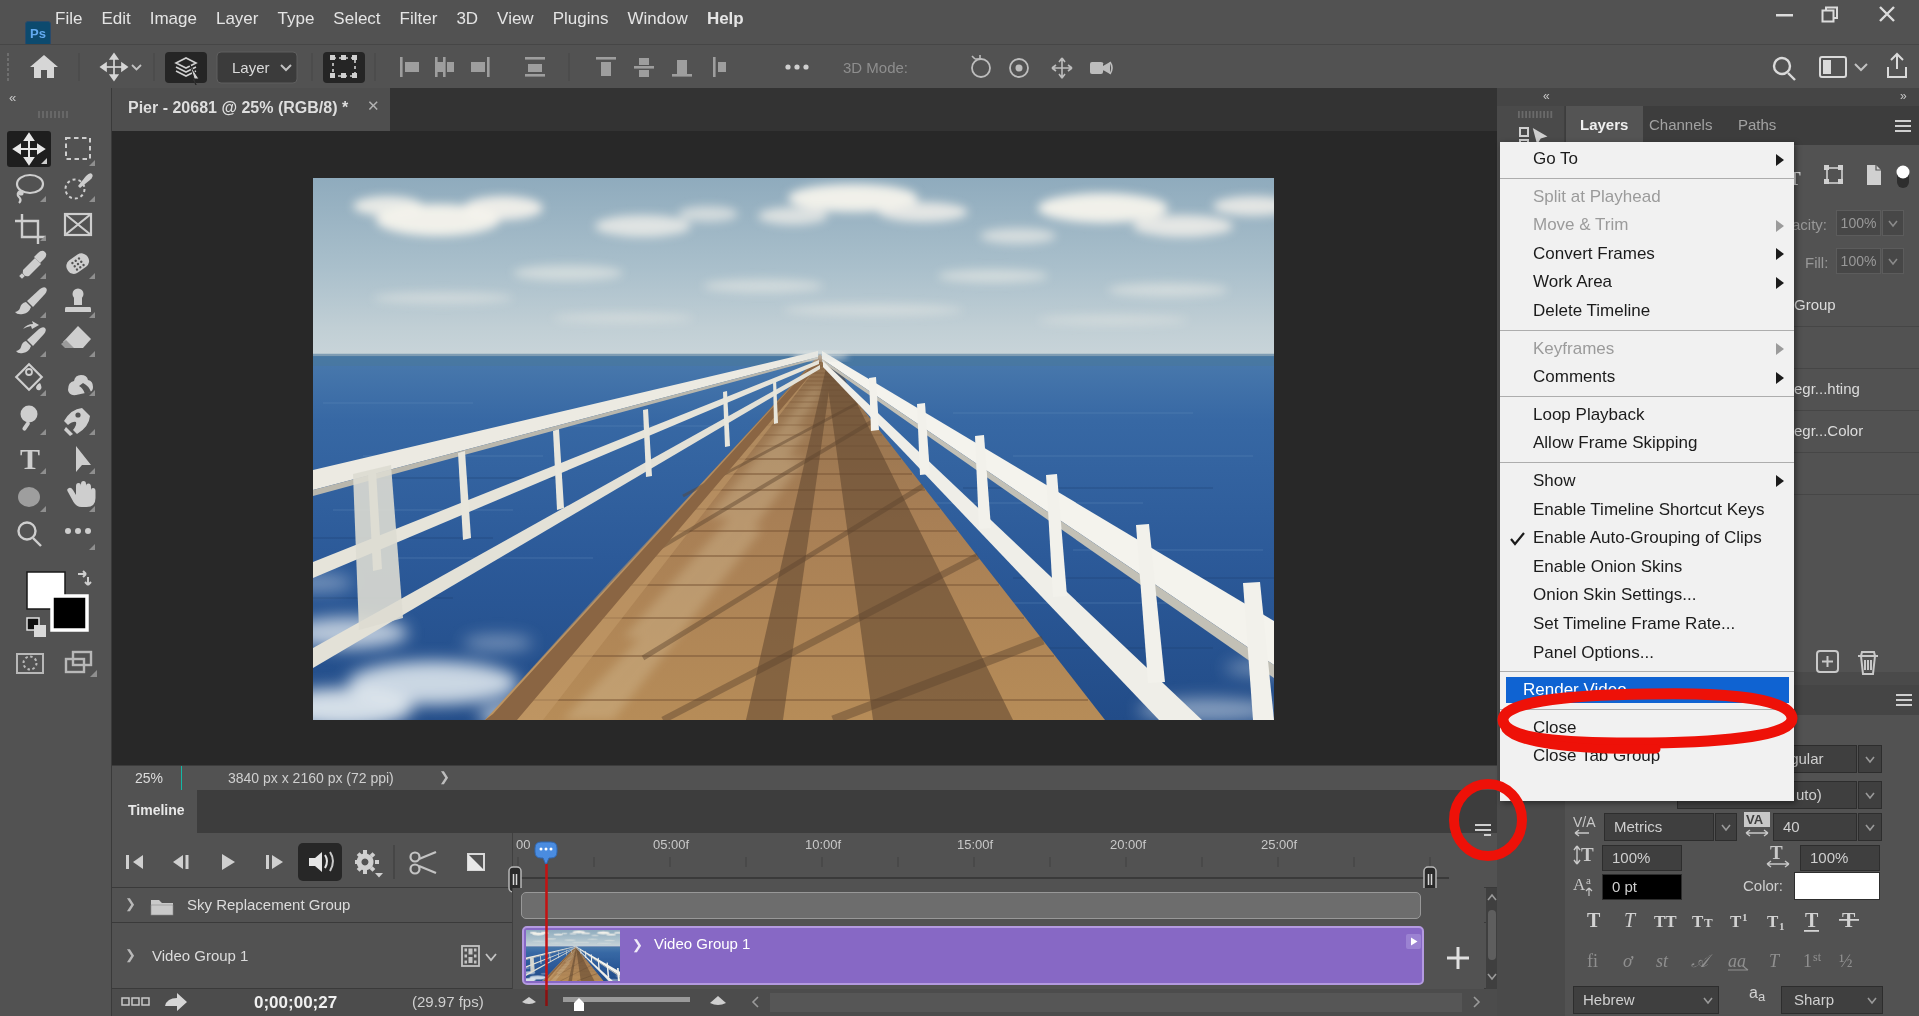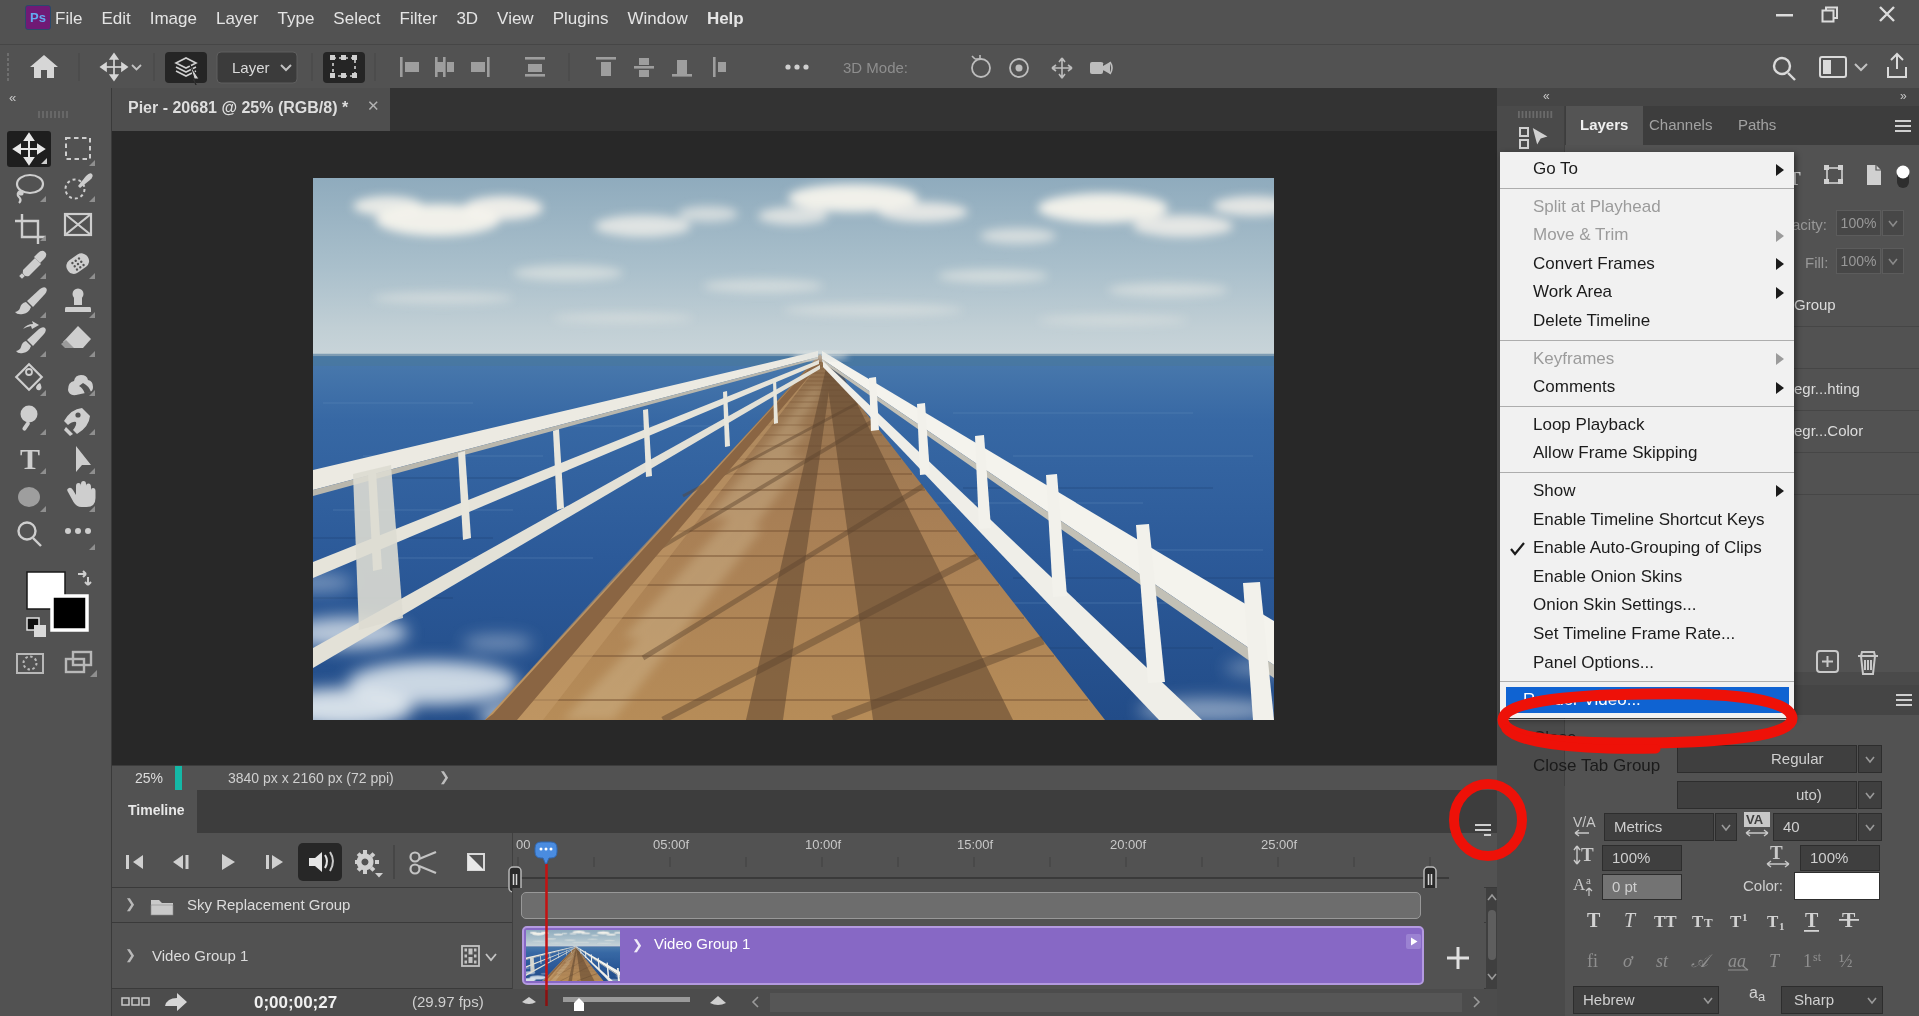--- a/index.html
+++ b/index.html
@@ -7,21 +7,21 @@
     font-family:"Liberation Sans", sans-serif; }
   .abs { position:absolute; }
   #stage { position:relative; width:1919px; height:1016px; }
   .txt { color:#e4e4e4; }
 </style>
 </head>
 <body>
 <div id="stage">
 
   <div class="abs" id="menubar" style="left:0;top:0;width:1919px;height:44px;background:#525252;">
-    <div class="abs" style="left:25px;top:5px;width:26px;height:25px;background:#701a75;border:1px solid #2a4a6a;border-radius:3px;color:#63aaf0;font-size:13px;font-weight:bold;text-align:center;line-height:23px;">Ps</div>
+    <div class="abs" style="left:25px;top:21px;width:26px;height:25px;background:#0c4a6e;border:1px solid #2a4a6a;border-radius:3px;color:#63aaf0;font-size:13px;font-weight:bold;text-align:center;line-height:23px;">Ps</div>
     <div class="abs txt" style="left:45.5px;top:-3px;height:44px;display:flex;align-items:center;font-size:17px;">
       <span style="padding:0 9.5px;">File</span>
         <span style="padding:0 9.5px;">Edit</span>
         <span style="padding:0 9.5px;">Image</span>
         <span style="padding:0 9.5px;">Layer</span>
         <span style="padding:0 9.5px;">Type</span>
         <span style="padding:0 9.5px;">Select</span>
         <span style="padding:0 9.5px;">Filter</span>
         <span style="padding:0 9.5px;">3D</span>
         <span style="padding:0 9.5px;">View</span>
@@ -513,21 +513,21 @@
             <polygon points="930,405 947,404 961,542 940,542"></polygon>
           </g>
         </g>
 
         <ellipse cx="508" cy="178" rx="28" ry="5" fill="#dfe3e2" opacity=".6" filter="url(#blur3)"></ellipse>
       </g>
     </svg>
   </div>
 
   <div class="abs" id="statusbar" style="left:112px;top:765px;width:1385px;height:25px;background:#525252;border-top:1px solid #3c3c3c;">
-    <div class="abs" style="left:0;top:0;width:70px;height:25px;border-right:7px solid #14b8a6;">
+    <div class="abs" style="left:0;top:0;width:70px;height:25px;border-right:1px solid #14b8a6;">
       <span class="abs" style="left:23px;top:4px;font-size:14px;color:#dcdcdc;">25%</span>
     </div>
     <span class="abs" style="left:116px;top:4px;font-size:14px;color:#cfcfcf;">3840 px x 2160 px (72 ppi)</span>
     <span class="abs" style="left:327px;top:3px;font-size:13px;color:#bdbdbd;">❯</span>
   </div>
 
   <div class="abs" id="timeline" style="left:112px;top:790px;width:1388px;height:279px;background:#525252;">
 
     <div class="abs" style="left:0;top:0;width:1388px;height:43px;background:#3d3d3d;">
       <div class="abs" style="left:0;top:0;width:85px;height:43px;background:#525252;">
@@ -860,21 +860,21 @@
         <text x="5" y="16" font-size="19" font-weight="bold" fill="#c8c8c8" font-family="Liberation Serif">T</text>
         <path d="M2 21 h22 M2 21 l4 -3 M2 21 l4 3 M24 21 l-4 -3 M24 21 l-4 3" stroke="#c8c8c8" stroke-width="1.4" fill="none"></path>
       </svg>
       <div class="abs" style="left:235px;top:130px;width:80px;height:26px;background:#3f3f3f;border:1px solid #2d2d2d;font-size:15px;line-height:24px;"><span style="padding-left:9px;">100%</span></div>
 
       <svg class="abs" width="30" height="26" style="left:8px;top:157px;">
         <text x="0" y="18" font-size="17" fill="#c8c8c8" font-family="Liberation Serif">A</text>
         <text x="13" y="12" font-size="11" fill="#c8c8c8" font-family="Liberation Serif">a</text>
         <path d="M16 24 v-8 M16 16 l-3 3 M16 16 l3 3" stroke="#c8c8c8" stroke-width="1.2" fill="none"></path>
       </svg>
-      <div class="abs" style="left:37px;top:159px;width:80px;height:26px;background:#737373;border:1px solid #2d2d2d;font-size:15px;line-height:24px;"><span style="padding-left:9px;">0 pt</span></div>
+      <div class="abs" style="left:37px;top:159px;width:80px;height:26px;background:#000000;border:1px solid #2d2d2d;font-size:15px;line-height:24px;"><span style="padding-left:9px;">0 pt</span></div>
       <span class="abs" style="left:178px;top:162px;font-size:15px;color:#cfcfcf;">Color:</span>
       <div class="abs" style="left:229px;top:157px;width:86px;height:28px;background:#ffffff;border:1px solid #2d2d2d;"></div>
 
       <svg class="abs" width="320" height="30" style="left:8px;top:192px;">
         <g fill="#d2d2d2" font-family="Liberation Serif">
           <text x="14" y="20" font-size="20" font-weight="bold">T</text>
           <text x="51" y="20" font-size="20" font-style="italic">T</text>
           <text x="81" y="20" font-size="17" font-weight="bold">TT</text>
           <text x="119" y="20" font-size="17" font-weight="bold">T</text>
             <text x="131" y="20" font-size="13" font-weight="bold">T</text>
@@ -908,21 +908,21 @@
             <path d="M6 11 l4 5 4 -5" fill="none" stroke="#9a9a9a" stroke-width="1.6"></path>
           </svg></div>
       <span class="abs" style="left:184px;top:269px;font-size:16px;color:#d2d2d2;">a</span>
       <span class="abs" style="left:193px;top:274px;font-size:13px;color:#d2d2d2;">a</span>
       <div class="abs" style="left:216px;top:271px;width:102px;height:28px;background:#3f3f3f;border:1px solid #2d2d2d;font-size:15px;line-height:26px;"><span style="padding-left:12px;">Sharp</span><svg class="abs" width="20" height="26" style="left:80px;top:0;">
             <path d="M6 11 l4 5 4 -5" fill="none" stroke="#9a9a9a" stroke-width="1.6"></path>
           </svg></div>
     </div>
   </div>
 
-  <div class="abs" id="ctxmenu" style="left:1500px;top:142px;width:294px;height:566px;background:#f1f1f1;box-shadow:2px 2px 6px rgba(0,0,0,.45);font-size:17px;color:#1b1b1b;margin-top:10px;">
+  <div class="abs" id="ctxmenu" style="left:1500px;top:142px;width:294px;height:659px;background:#f1f1f1;box-shadow:2px 2px 6px rgba(0,0,0,.45);font-size:17px;color:#1b1b1b;">
     <style>
       .mi { position:relative; height:28.6px; line-height:28.6px; padding-left:33px; white-space:nowrap; }
       .mi .arr { position:absolute; right:10px; top:8.5px; width:0; height:0; border-left:8px solid #1b1b1b; border-top:6px solid transparent; border-bottom:6px solid transparent; }
       .mi.dis { color:#9b9b9b; } .mi.dis .arr { border-left-color:#9b9b9b; }
       .msep { height:1px; background:#adadad; margin:4px 0; }
       .mpad { height:3px; }
     </style>
     <div class="mpad"></div>
     <div class="mi">Go To<span class="arr"></span></div>
     <div class="msep"></div>

